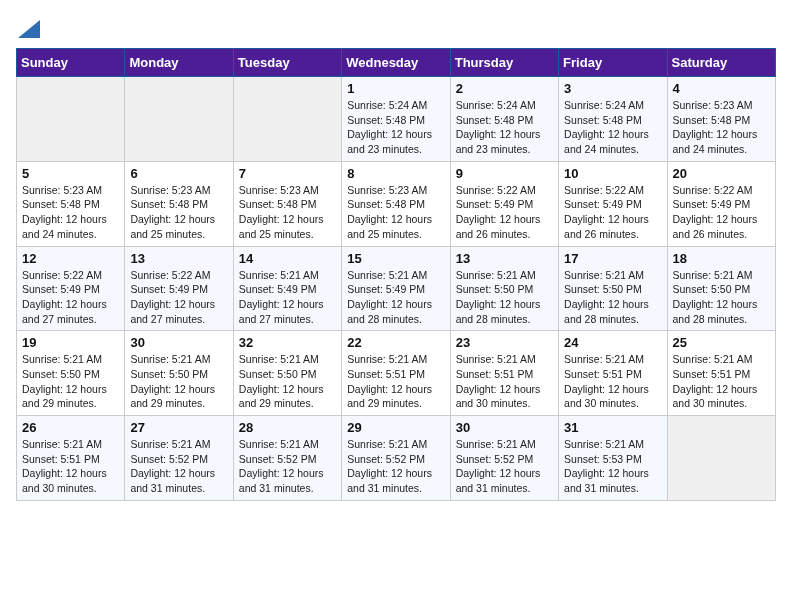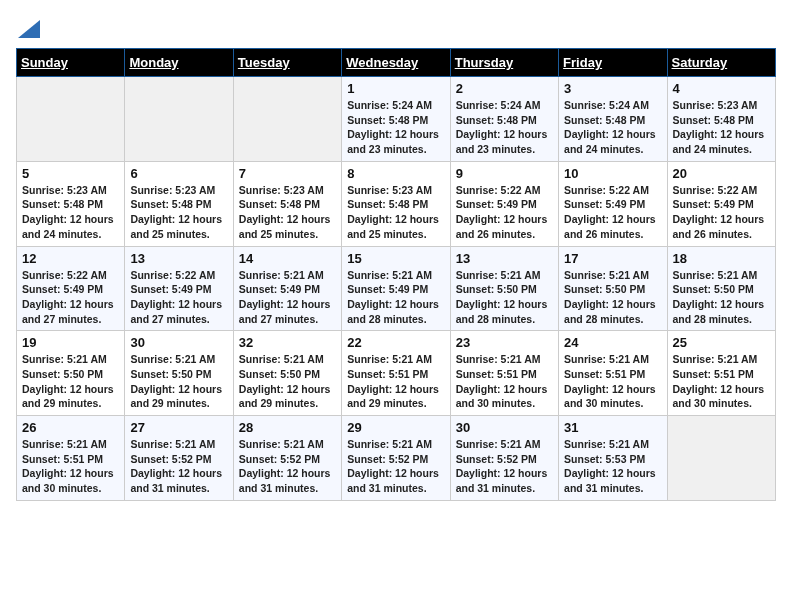--- a/index.html
+++ b/index.html
@@ -32,23 +32,22 @@
     .location-title {
       font-size: 16px;
       color: #333;
     }
     table {
       width: 100%;
       border-collapse: collapse;
       font-size: 11px;
     }
     thead tr {
-      background-color: #000000;
+      background-color: #4c1d95;
       color: white;
-      text-decoration: underline;
     }
     thead th {
       padding: 6px 4px;
       text-align: left;
       font-size: 13px;
       font-weight: bold;
       border: 1px solid #1a5a9a;
     }
     tbody tr {
       vertical-align: top;
@@ -69,21 +68,20 @@
       font-size: 13px;
       font-weight: bold;
       color: #111;
       display: block;
       margin-bottom: 2px;
     }
     .day-info {
       color: #222;
       font-size: 10.5px;
       line-height: 1.4;
-      font-weight: bold;
     }
     .empty-cell {
       background-color: #f0f0f0 !important;
     }
   </style>
 </head>
 <body>
 
 <div class="header-area">
   <div class="logo">

